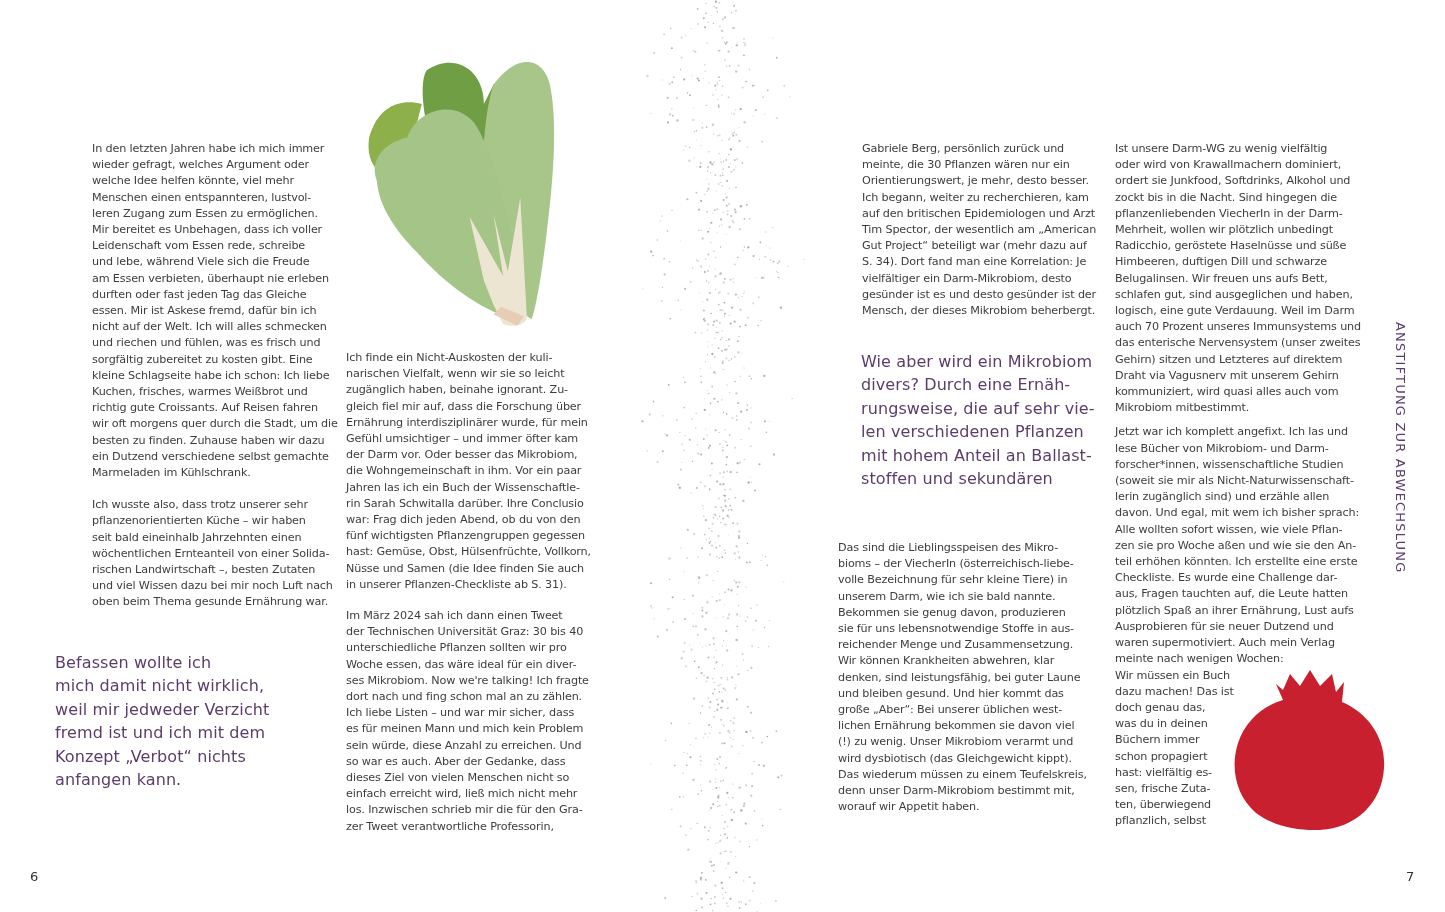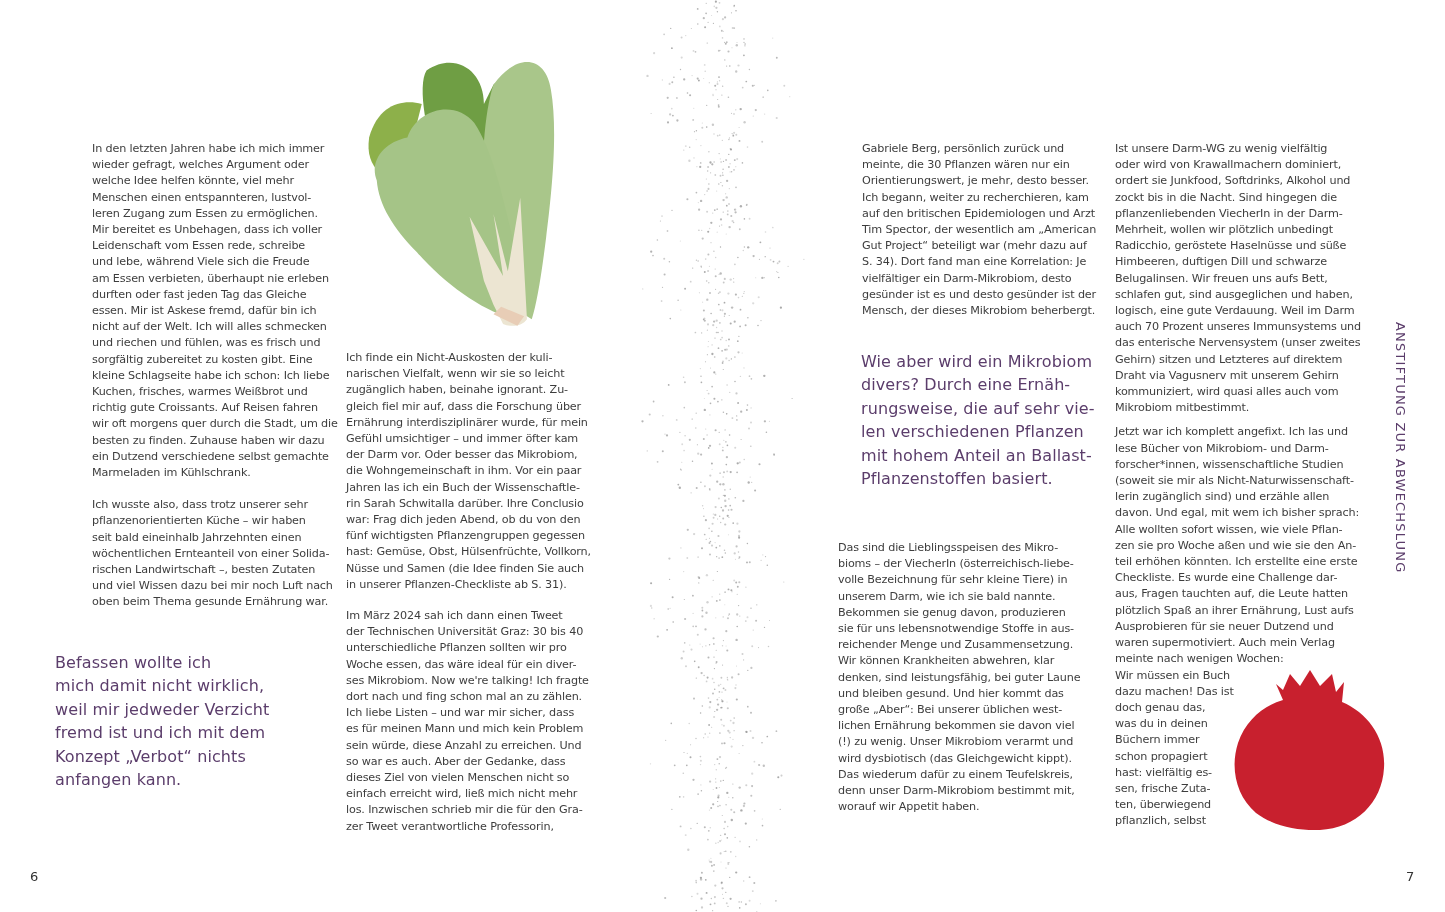--- a/index.html
+++ b/index.html
@@ -1068,40 +1068,40 @@
         <span>Mensch, der dieses Mikrobiom beherbergt.</span>
       </p>
   </div>
 
   <div class="pull lines" id="c3pq" style="left:861px; top:350px; width:240px;">
       <span>Wie aber wird ein Mikrobiom</span>
       <span>divers? Durch eine Ernäh-</span>
       <span>rungsweise, die auf sehr vie-</span>
       <span>len verschiedenen Pflanzen</span>
       <span>mit hohem Anteil an Ballast-</span>
-      <span>Pflanzenstoffen basiert.</span>
+      <span>stoffen und sekundären</span>
     </div>
 
   <div class="col lines" style="left:838px; top:540px; width:245px;">
     <p id="c3p2">
         <span>Das sind die Lieblingsspeisen des Mikro-</span>
         <span>bioms – der ViecherIn (österreichisch-liebe-</span>
         <span>volle Bezeichnung für sehr kleine Tiere) in</span>
         <span>unserem Darm, wie ich sie bald nannte.</span>
         <span>Bekommen sie genug davon, produzieren</span>
         <span>sie für uns lebensnotwendige Stoffe in aus-</span>
         <span>reichender Menge und Zusammensetzung.</span>
         <span>Wir können Krankheiten abwehren, klar</span>
         <span>denken, sind leistungsfähig, bei guter Laune</span>
         <span>und bleiben gesund. Und hier kommt das</span>
         <span>große „Aber“: Bei unserer üblichen west-</span>
         <span>lichen Ernährung bekommen sie davon viel</span>
         <span>(!) zu wenig. Unser Mikrobiom verarmt und</span>
         <span>wird dysbiotisch (das Gleichgewicht kippt).</span>
-        <span>Das wiederum dafür zu einem Teufelskreis,</span>
+        <span>Das wiederum müssen zu einem Teufelskreis,</span>
         <span>denn unser Darm-Mikrobiom bestimmt mit,</span>
         <span>worauf wir Appetit haben.</span>
       </p>
   </div>
 
   <div class="col lines" style="left:1115px; top:141px; width:250px;">
     <p id="c4p1">
         <span>Ist unsere Darm-WG zu wenig vielfältig</span>
         <span>oder wird von Krawallmachern dominiert,</span>
         <span>ordert sie Junkfood, Softdrinks, Alkohol und</span>

